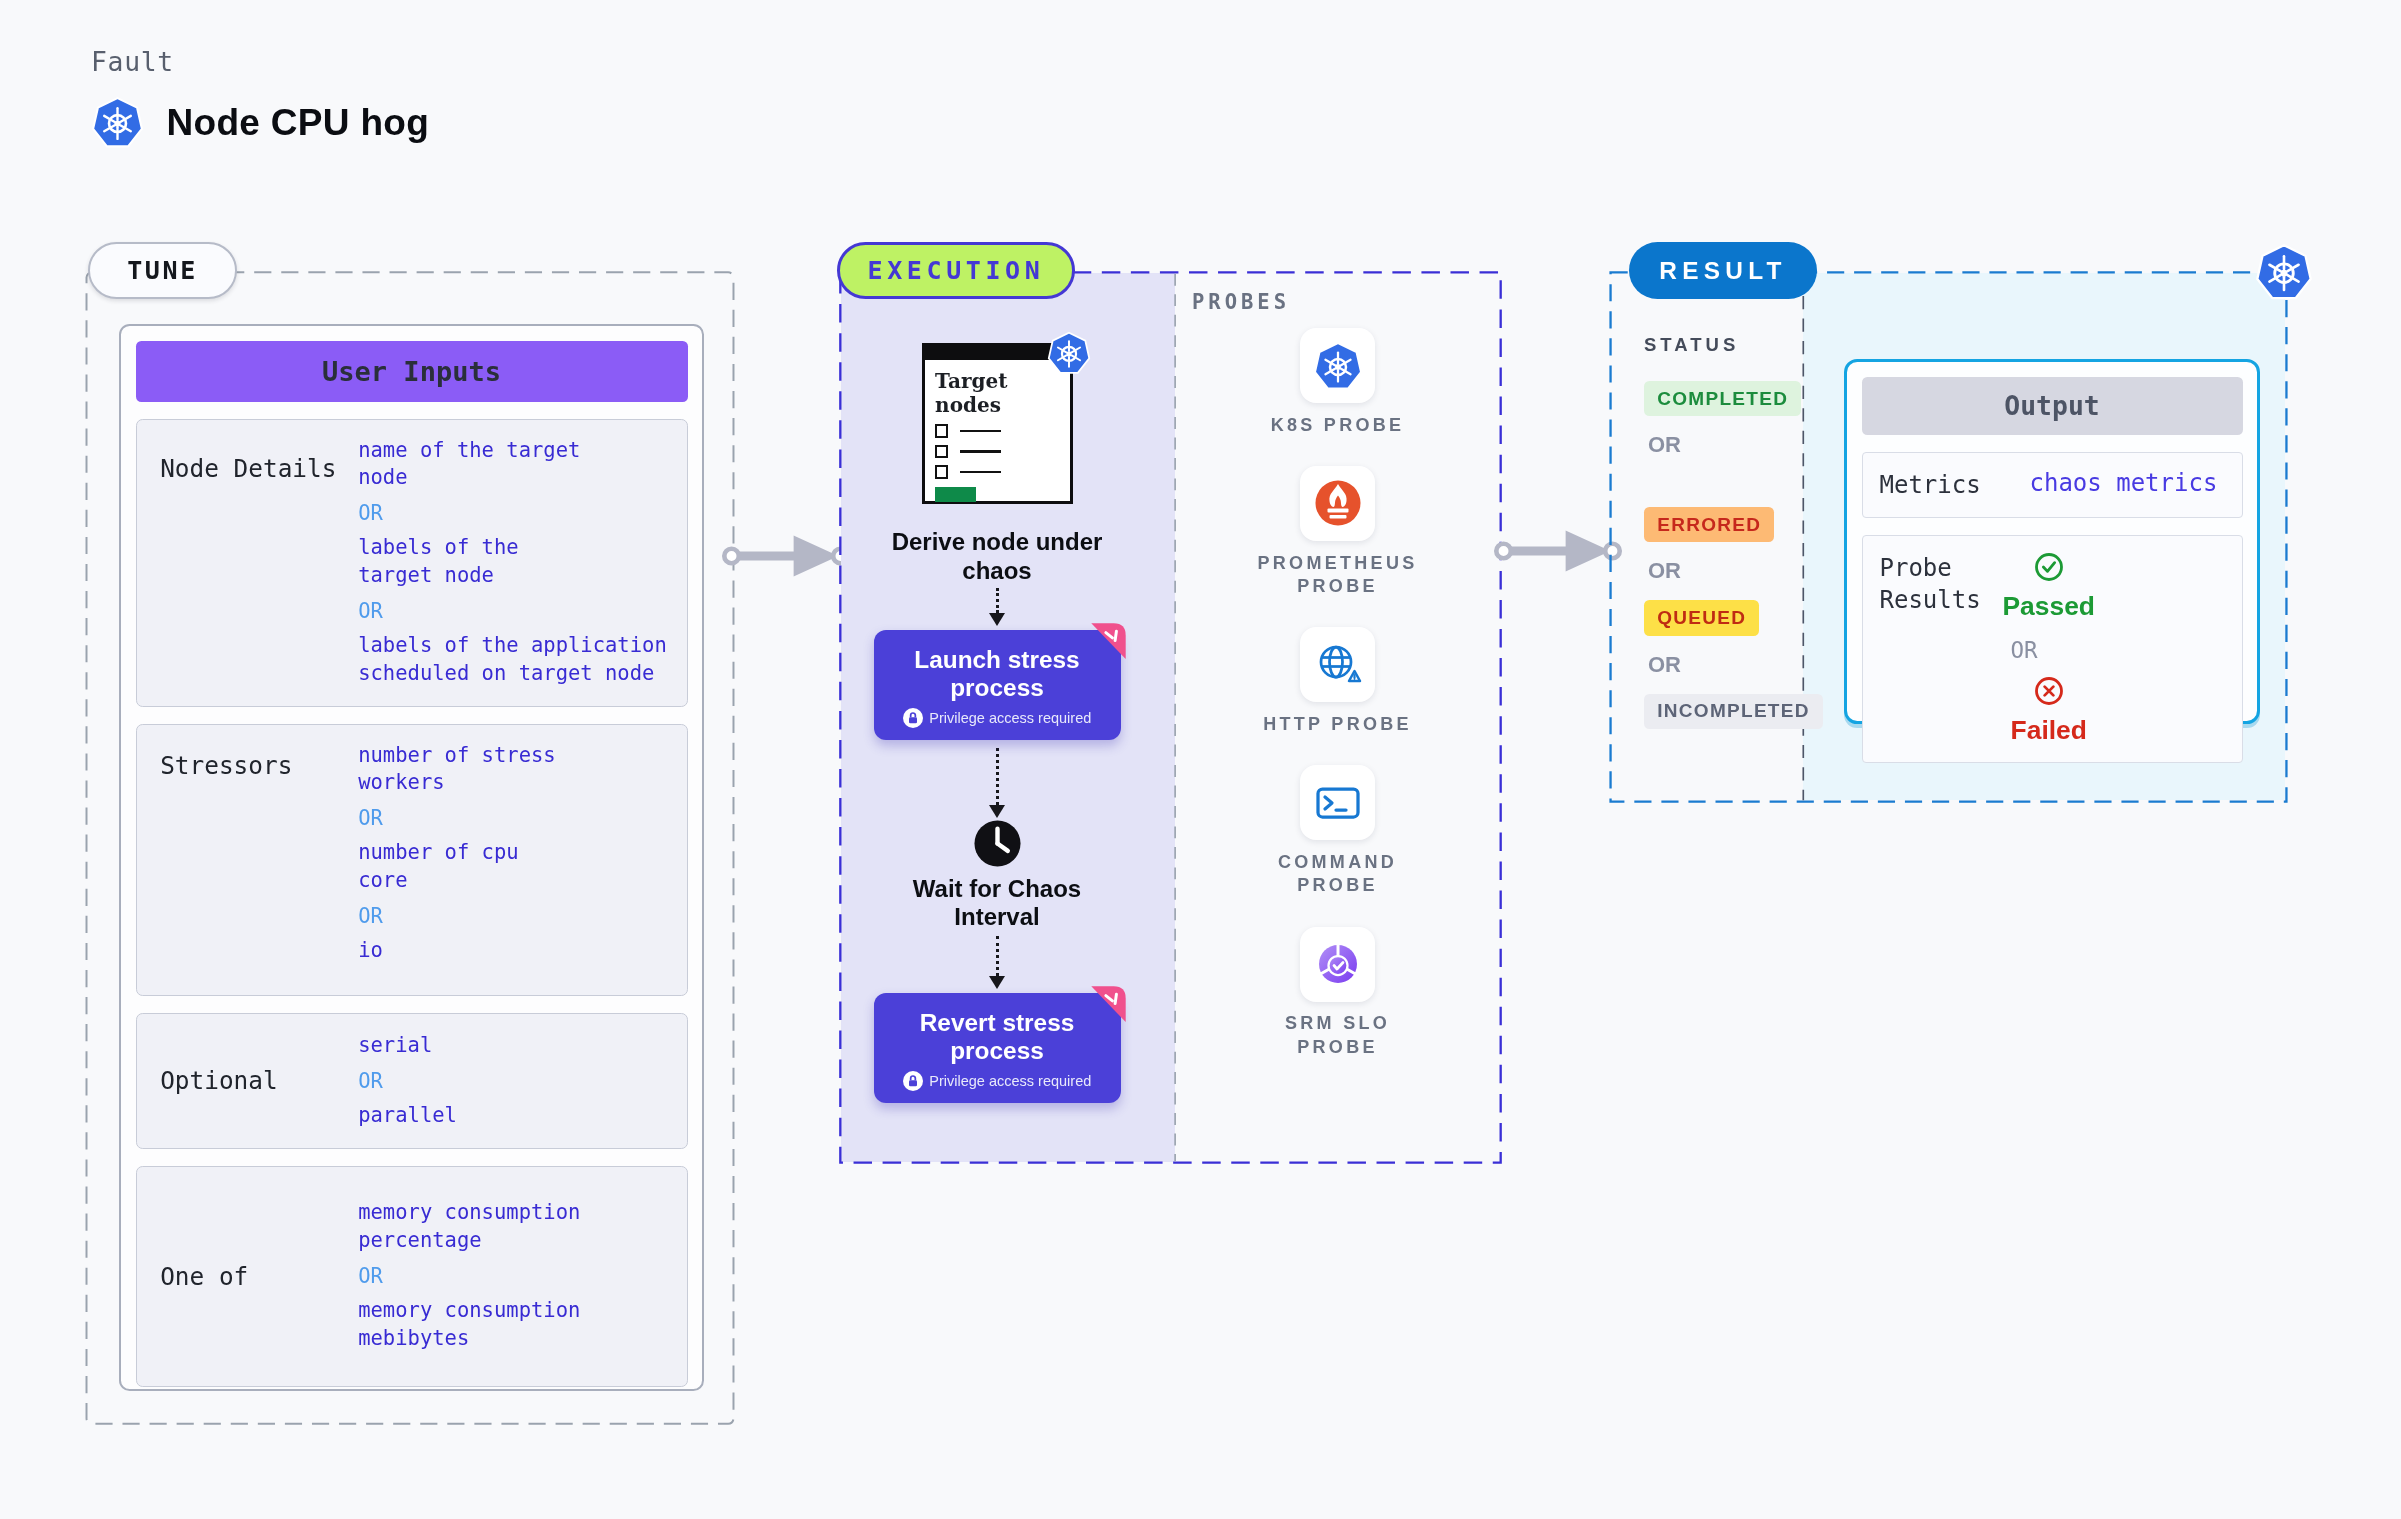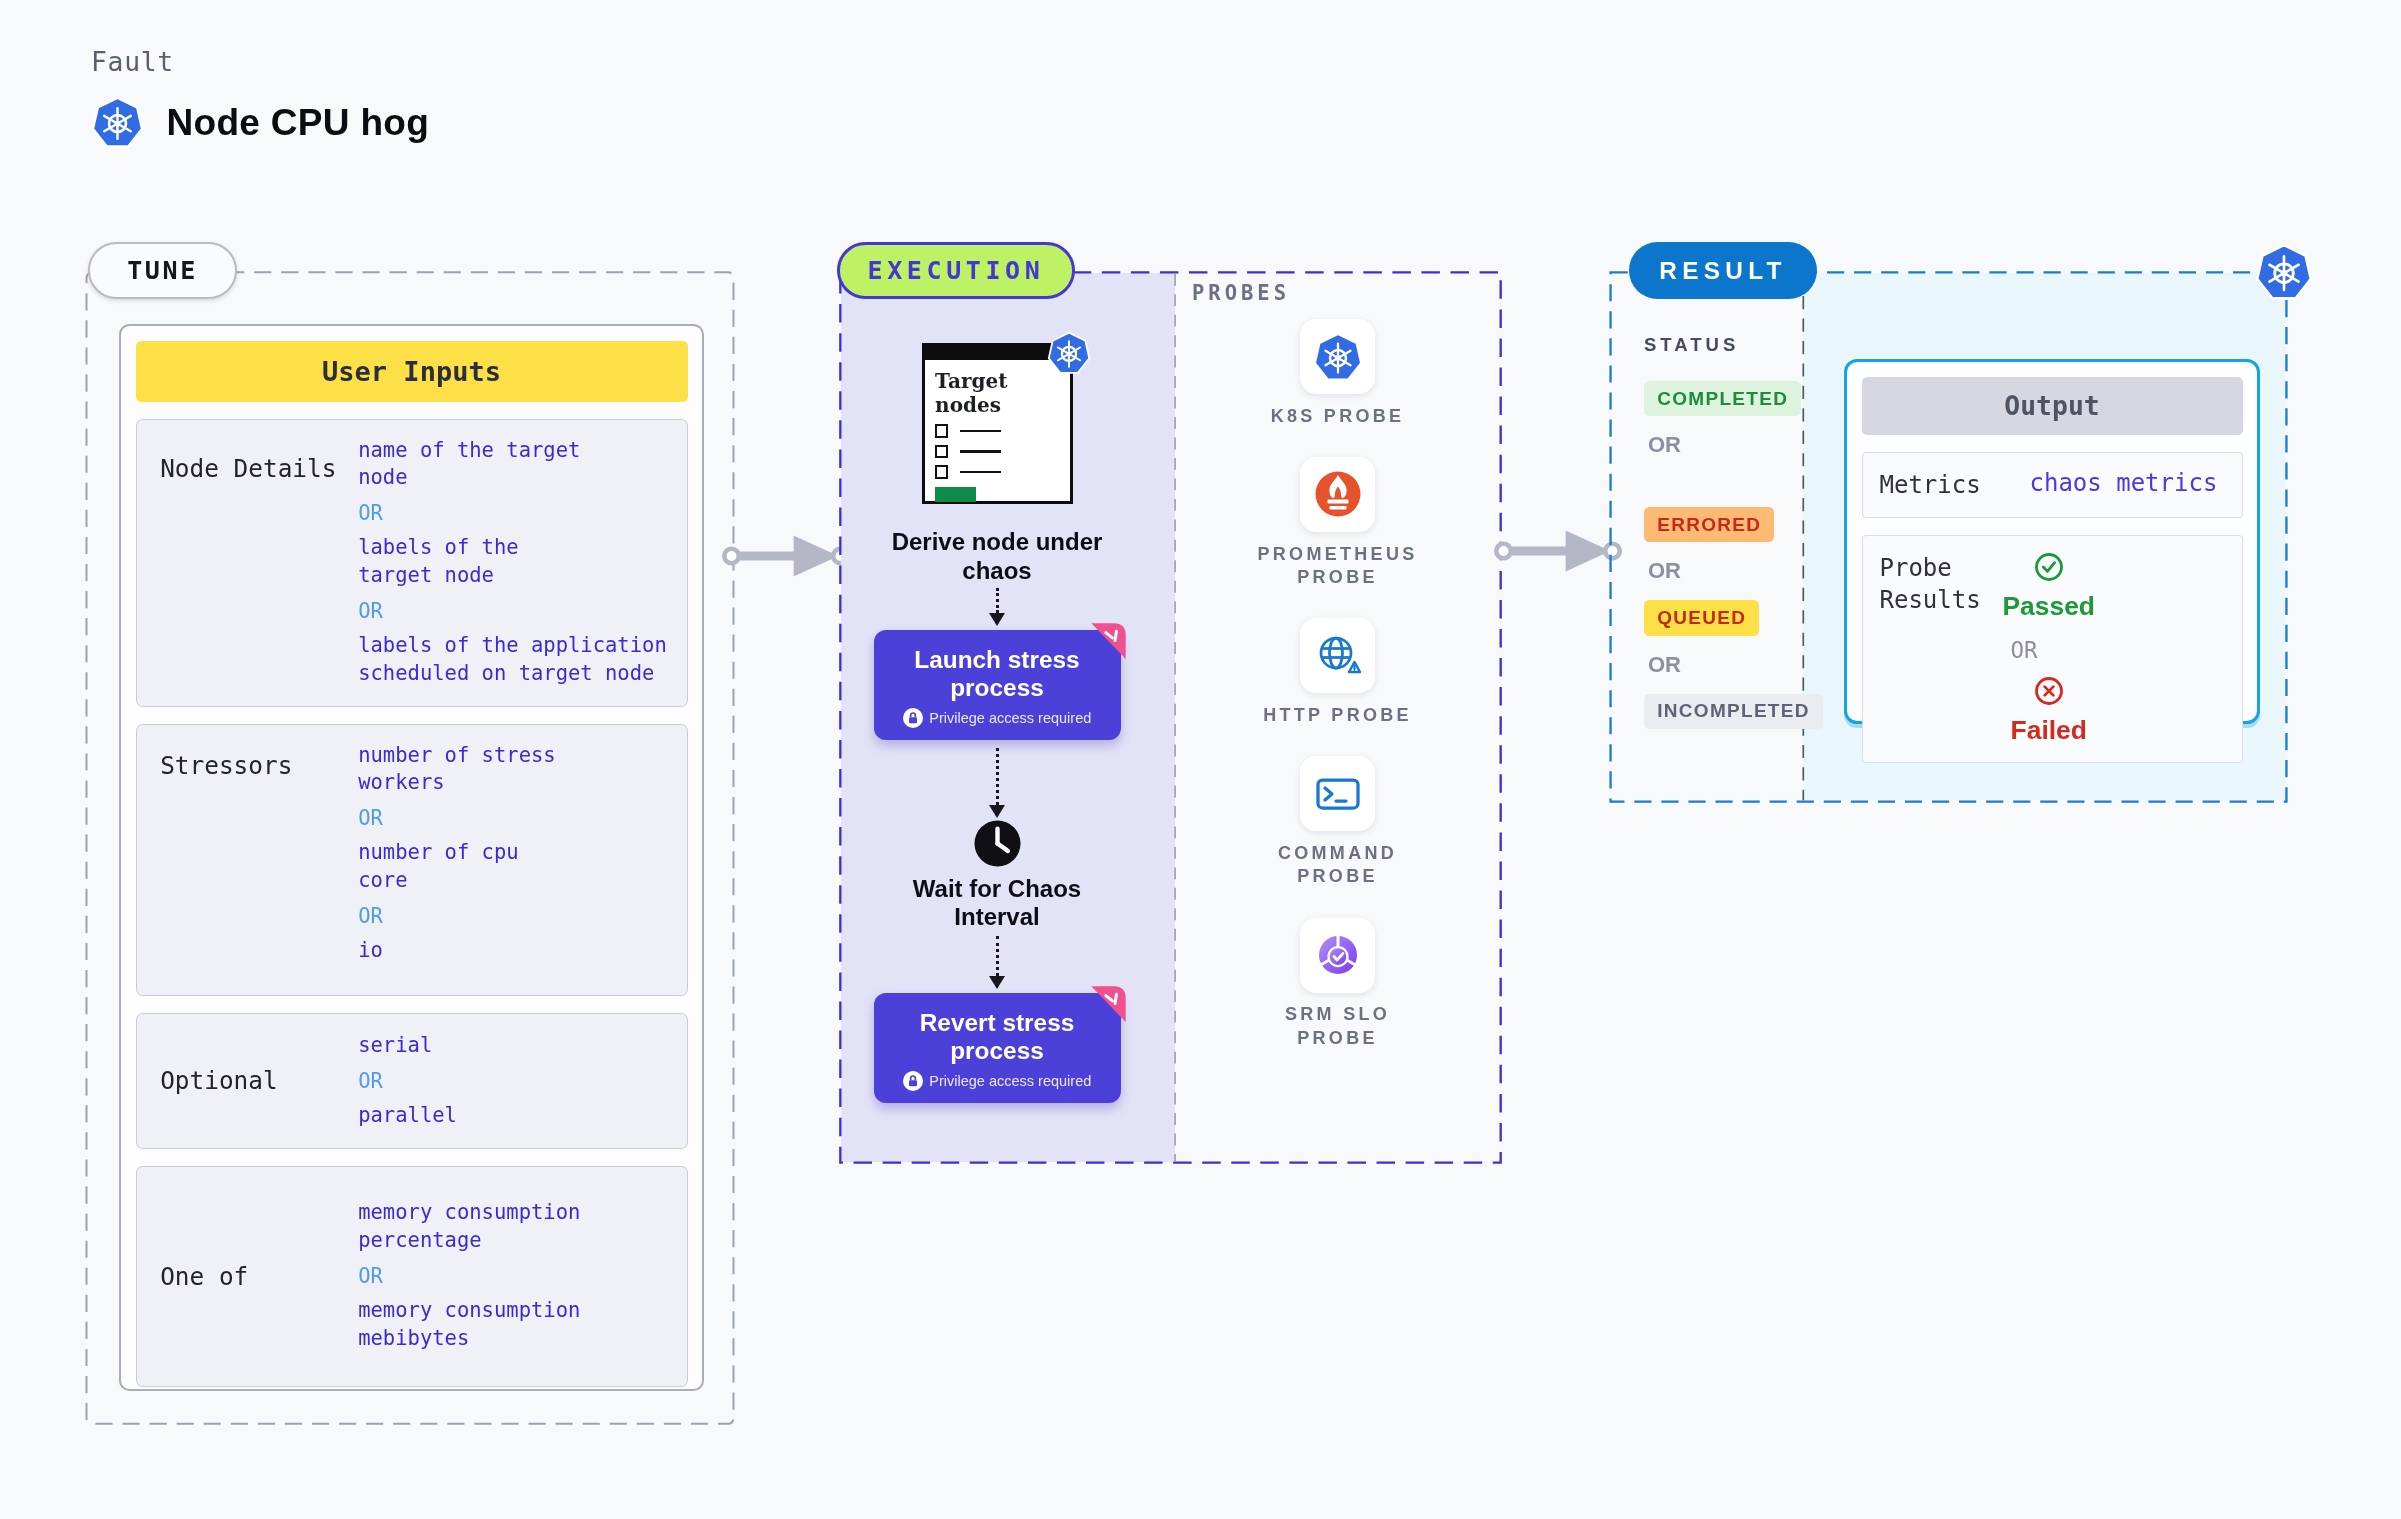--- a/index.html
+++ b/index.html
@@ -25,21 +25,21 @@
                border:2.6px solid #b6bbc8; box-shadow:0 2px 4px rgba(40,40,60,.14);
                font-size:25px; font-weight:700; letter-spacing:2.6px; color:#14171d; }
   .pill-exec { left:837px; top:242px; width:238px; height:57px; background:#bef264;
                border:3.3px solid #4438d4; font-size:25px; font-weight:800; letter-spacing:4.6px; color:#4438d4; }
   .pill-result { left:1629px; top:242px; width:188px; height:57px; background:#0b76cc;
                  font-size:24.4px; font-weight:800; letter-spacing:5.3px; color:#ffffff; }
 
   
   .ui-card { left:119px; top:324px; width:585px; height:1067px; background:#fdfdfe;
              border:2.6px solid #a8aebc; border-radius:10.6px; padding:14.5px; }
-  .ui-head { height:61px; background:#fde047; border-radius:5.3px; text-align:center; line-height:61px;
+  .ui-head { height:61px; background:#8b5cf6; border-radius:5.3px; text-align:center; line-height:61px;
              font-size:27px; font-weight:600; color:#2a2f3a; }
   .tune-row { margin-top:17px; background:#f0f1f7; border:1.3px solid #c8ccd8; border-radius:6.6px;
               display:flex; padding:17px 16px 17px 9.2px; }
   .tune-row .rlabel { width:218px; padding-left:14.5px; font-size:24.4px; color:#20242c; }
   .tune-row.r0 { min-height:288px; } .tune-row.r0 .rlabel{ margin-top:17px; }
   .tune-row.r1 { min-height:272px; } .tune-row.r1 .rlabel{ margin-top:9.2px; }
   .tune-row.r2 { min-height:136px; align-items:center; }
   .tune-row.r3 { min-height:221px; align-items:center; }
   .opts { width:321px; }
   .opt { font-size:20.5px; line-height:1.35; color:#382bd3; white-space:pre-line; }
@@ -69,21 +69,21 @@
   .proc-btn { margin-top:4px; width:247px; background:#4b40d8; border-radius:12px; position:relative;
               padding:16px 1px 12px; box-shadow:0 5.3px 10.6px rgba(60,50,180,.28);
               display:flex; flex-direction:column; align-items:center; }
   .proc-label { width:185px; text-align:center; color:#fff; font-weight:800; font-size:24.4px; line-height:1.15; }
   .priv { margin-top:5.3px; display:flex; align-items:center; gap:6.6px; }
   .priv-txt { color:#e8e9fb; font-size:14.5px; }
   .ribbon { position:absolute; top:-8px; right:-6.6px; width:41px; height:41px; }
   .clock { margin-top:1.3px; width:49px; height:49px; }
 
   
-  .probes-col { left:1175px; top:264px; width:325px; height:889px; }
+  .probes-col { left:1175px; top:273px; width:325px; height:889px; }
   .probes-title { position:absolute; left:17px; top:17px; font-size:20.5px; font-weight:700;
                   letter-spacing:4px; color:#6a7282; font-family:"DejaVu Sans Mono","Liberation Mono",monospace; }
   .probe-list { position:absolute; left:0; top:55px; width:100%; display:flex; flex-direction:column;
                 align-items:center; gap:29px; }
   .probe-item { display:flex; flex-direction:column; align-items:center; }
   .probe-card { width:75px; height:75px; background:#fff; border-radius:16px;
                 box-shadow:0 2px 6px rgba(20,30,60,.10); display:flex; align-items:center; justify-content:center; }
   .probe-card svg { width:50px; height:50px; }
   .probe-label { margin-top:10.6px; width:178px; text-align:center; font-weight:800; font-size:18px;
                  letter-spacing:3.3px; color:#6a7282; line-height:1.3; }

